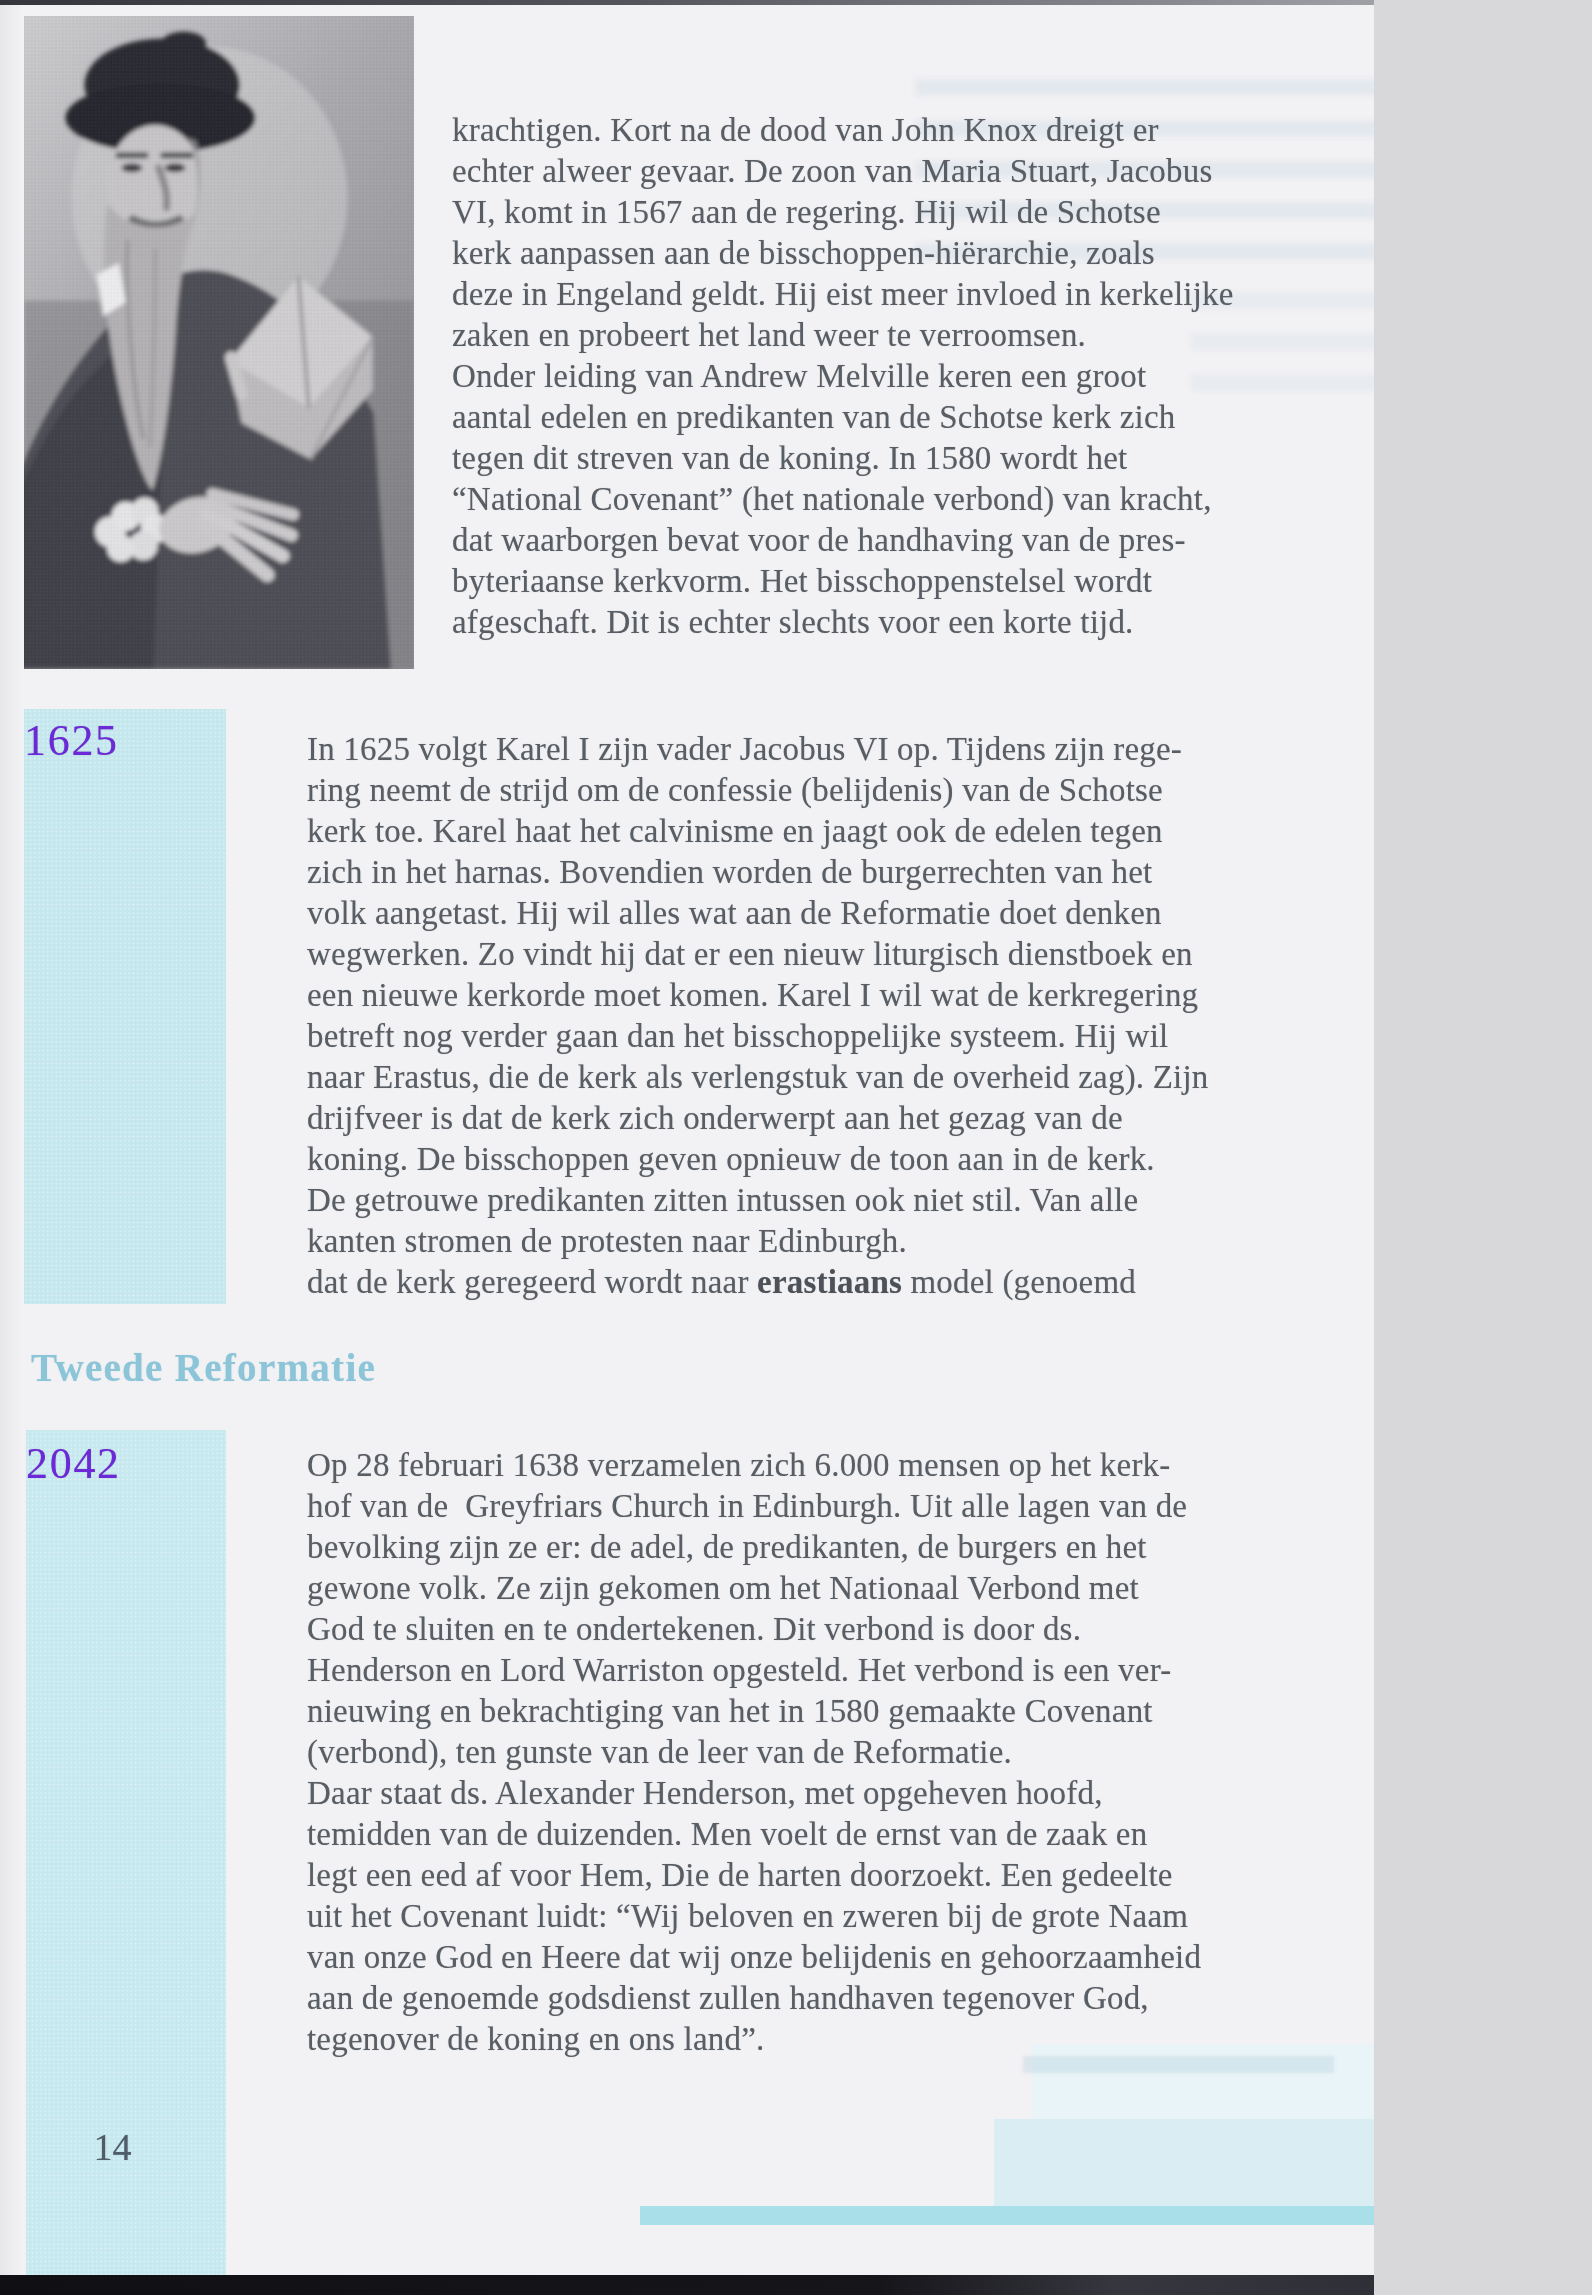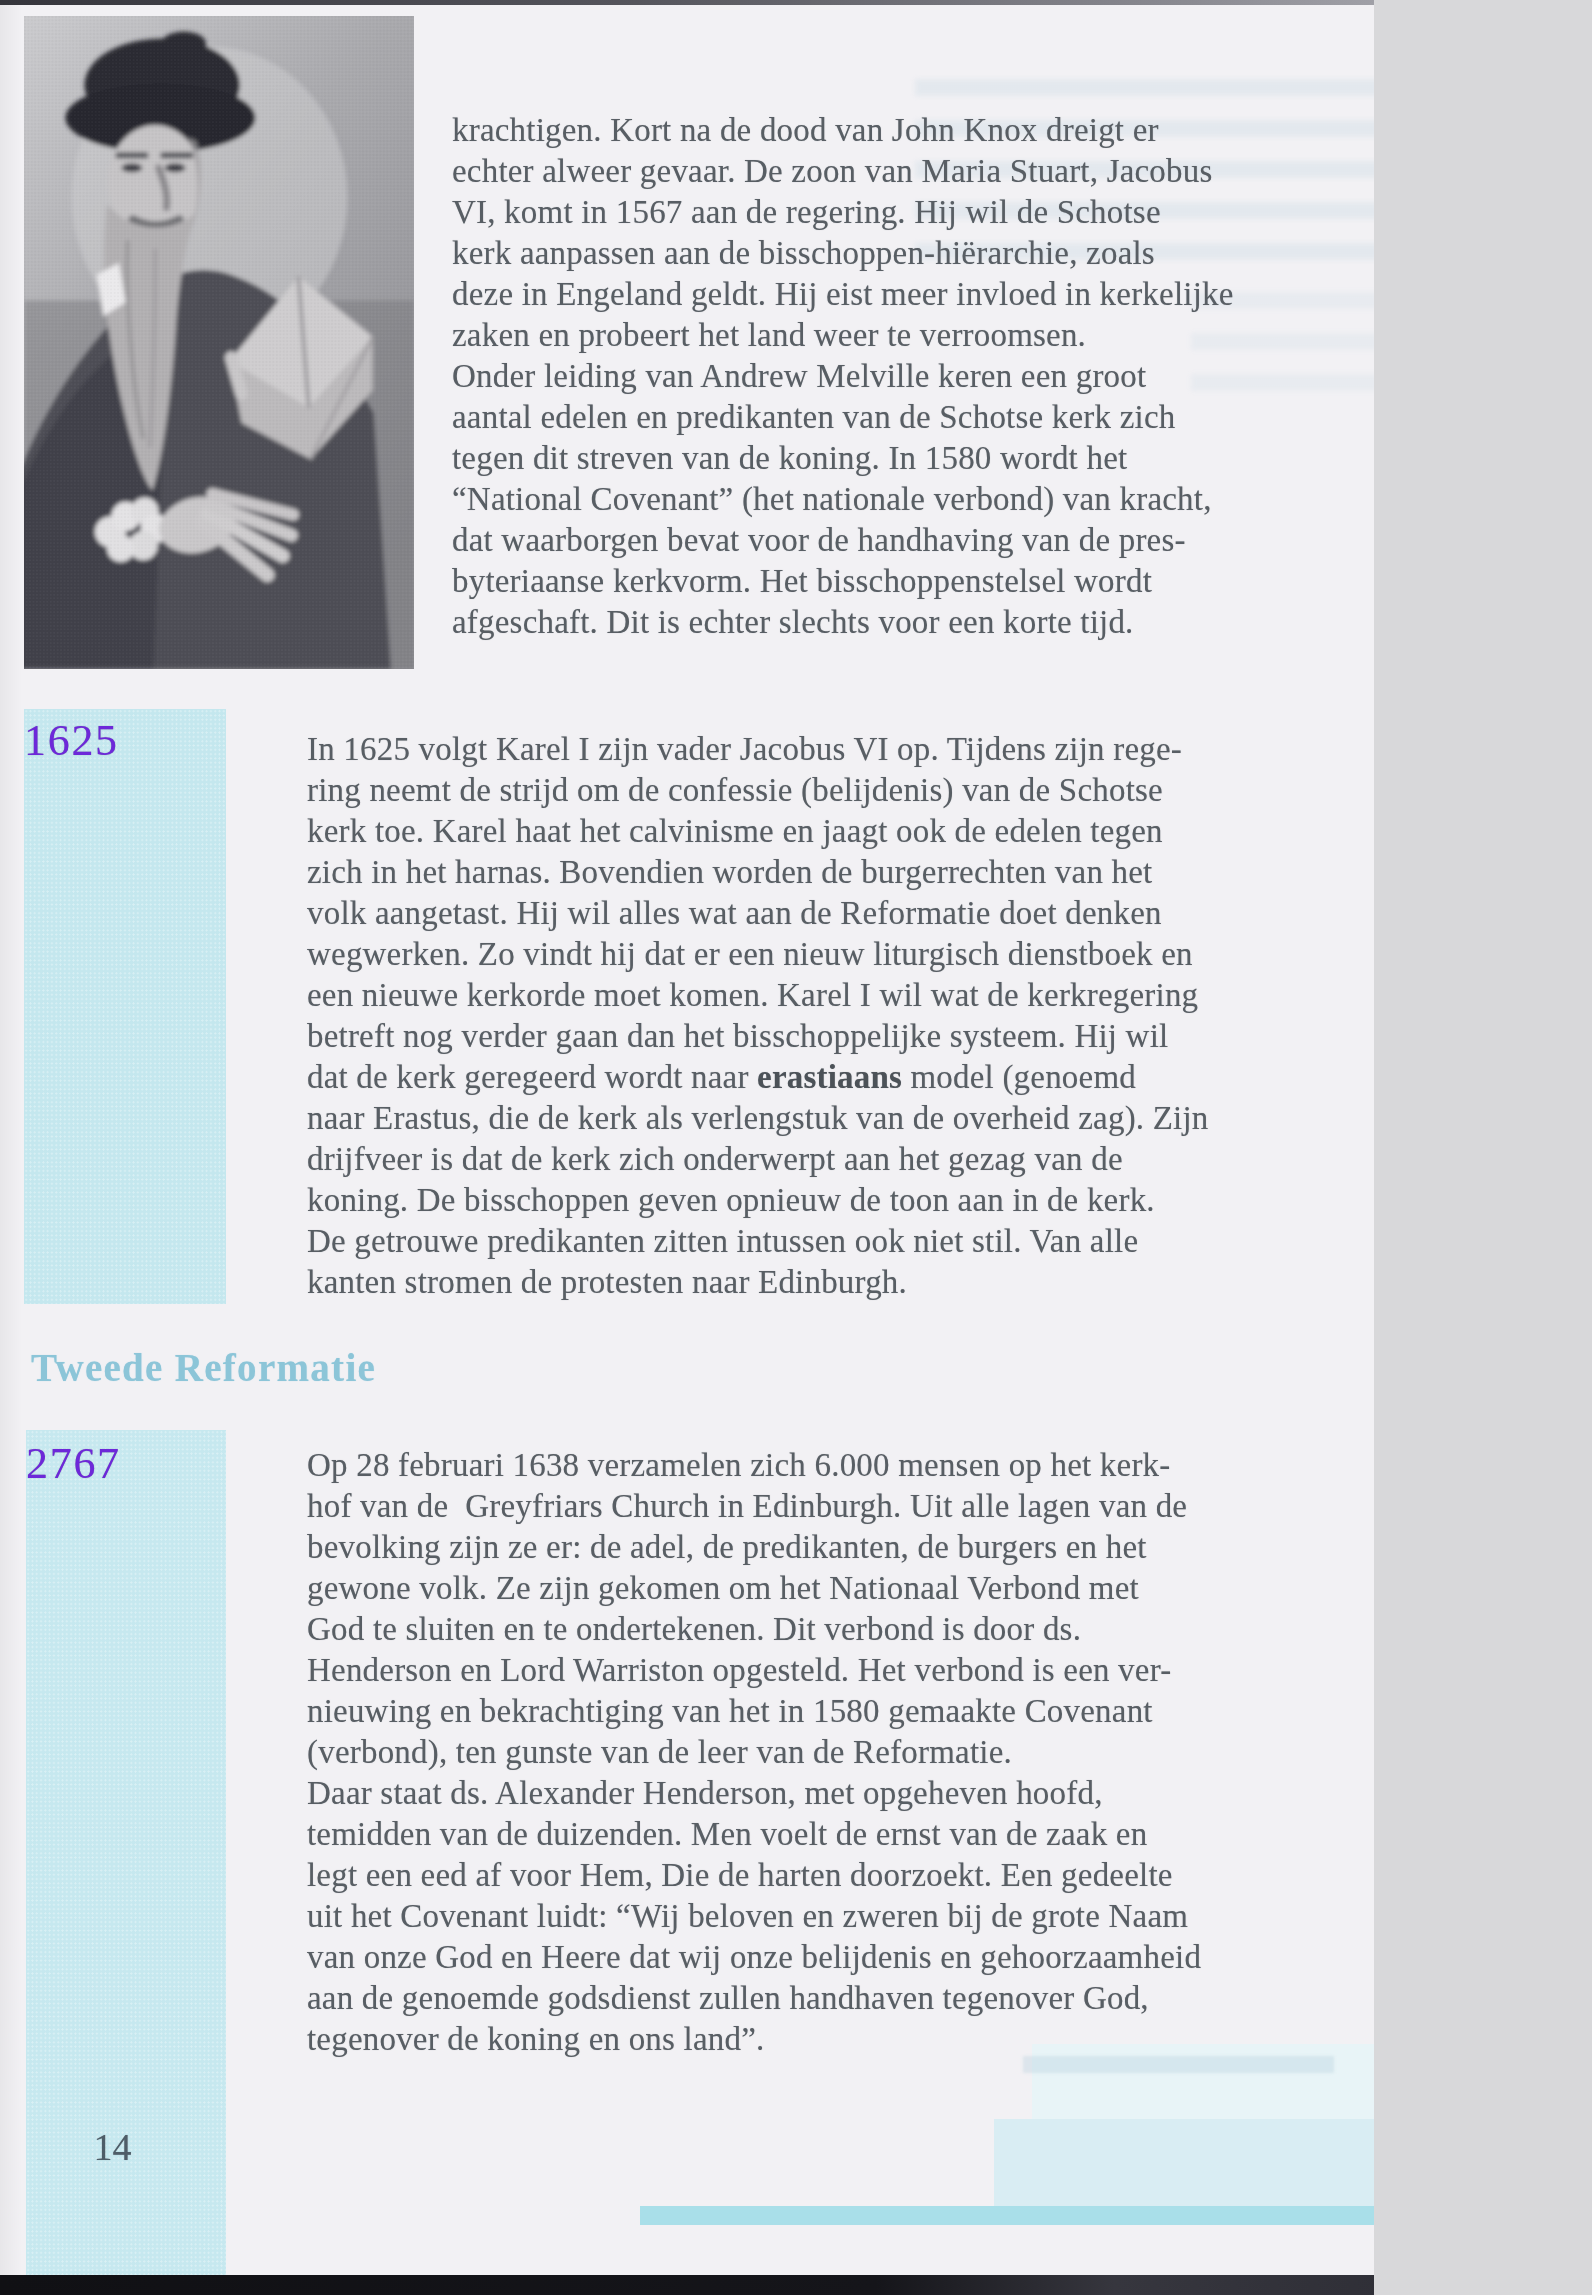--- a/index.html
+++ b/index.html
@@ -196,32 +196,32 @@
 
   <div class="p1625-block">
     <div class="para">In 1625 volgt Karel I zijn vader Jacobus VI op. Tijdens zijn rege-
 ring neemt de strijd om de confessie (belijdenis) van de Schotse
 kerk toe. Karel haat het calvinisme en jaagt ook de edelen tegen
 zich in het harnas. Bovendien worden de burgerrechten van het
 volk aangetast. Hij wil alles wat aan de Reformatie doet denken
 wegwerken. Zo vindt hij dat er een nieuw liturgisch dienstboek en
 een nieuwe kerkorde moet komen. Karel I wil wat de kerkregering
 betreft nog verder gaan dan het bisschoppelijke systeem. Hij wil</div>
-    <div class="para"><span>dat de kerk geregeerd wordt naar </span><span class="bold-word">erastiaans</span><span> model (genoemd</span></div>
     <div class="para">naar Erastus, die de kerk als verlengstuk van de overheid zag). Zijn
 drijfveer is dat de kerk zich onderwerpt aan het gezag van de
 koning. De bisschoppen geven opnieuw de toon aan in de kerk.
 De getrouwe predikanten zitten intussen ook niet stil. Van alle
 kanten stromen de protesten naar Edinburgh.</div>
+    <div class="para"><span>dat de kerk geregeerd wordt naar </span><span class="bold-word">erastiaans</span><span> model (genoemd</span></div>
   </div>
 
   <div class="section-heading">Tweede Reformatie</div>
 
   <div class="box-1638 halftone"></div>
-  <div class="year-label year-1638">2767</div>
+  <div class="year-label year-1638">2042</div>
 
   <div class="p1638-block">
     <div class="para">Op 28 februari 1638 verzamelen zich 6.000 mensen op het kerk-
 hof van de  Greyfriars Church in Edinburgh. Uit alle lagen van de
 bevolking zijn ze er: de adel, de predikanten, de burgers en het
 gewone volk. Ze zijn gekomen om het Nationaal Verbond met
 God te sluiten en te ondertekenen. Dit verbond is door ds.
 Henderson en Lord Warriston opgesteld. Het verbond is een ver-
 nieuwing en bekrachtiging van het in 1580 gemaakte Covenant
 (verbond), ten gunste van de leer van de Reformatie.

